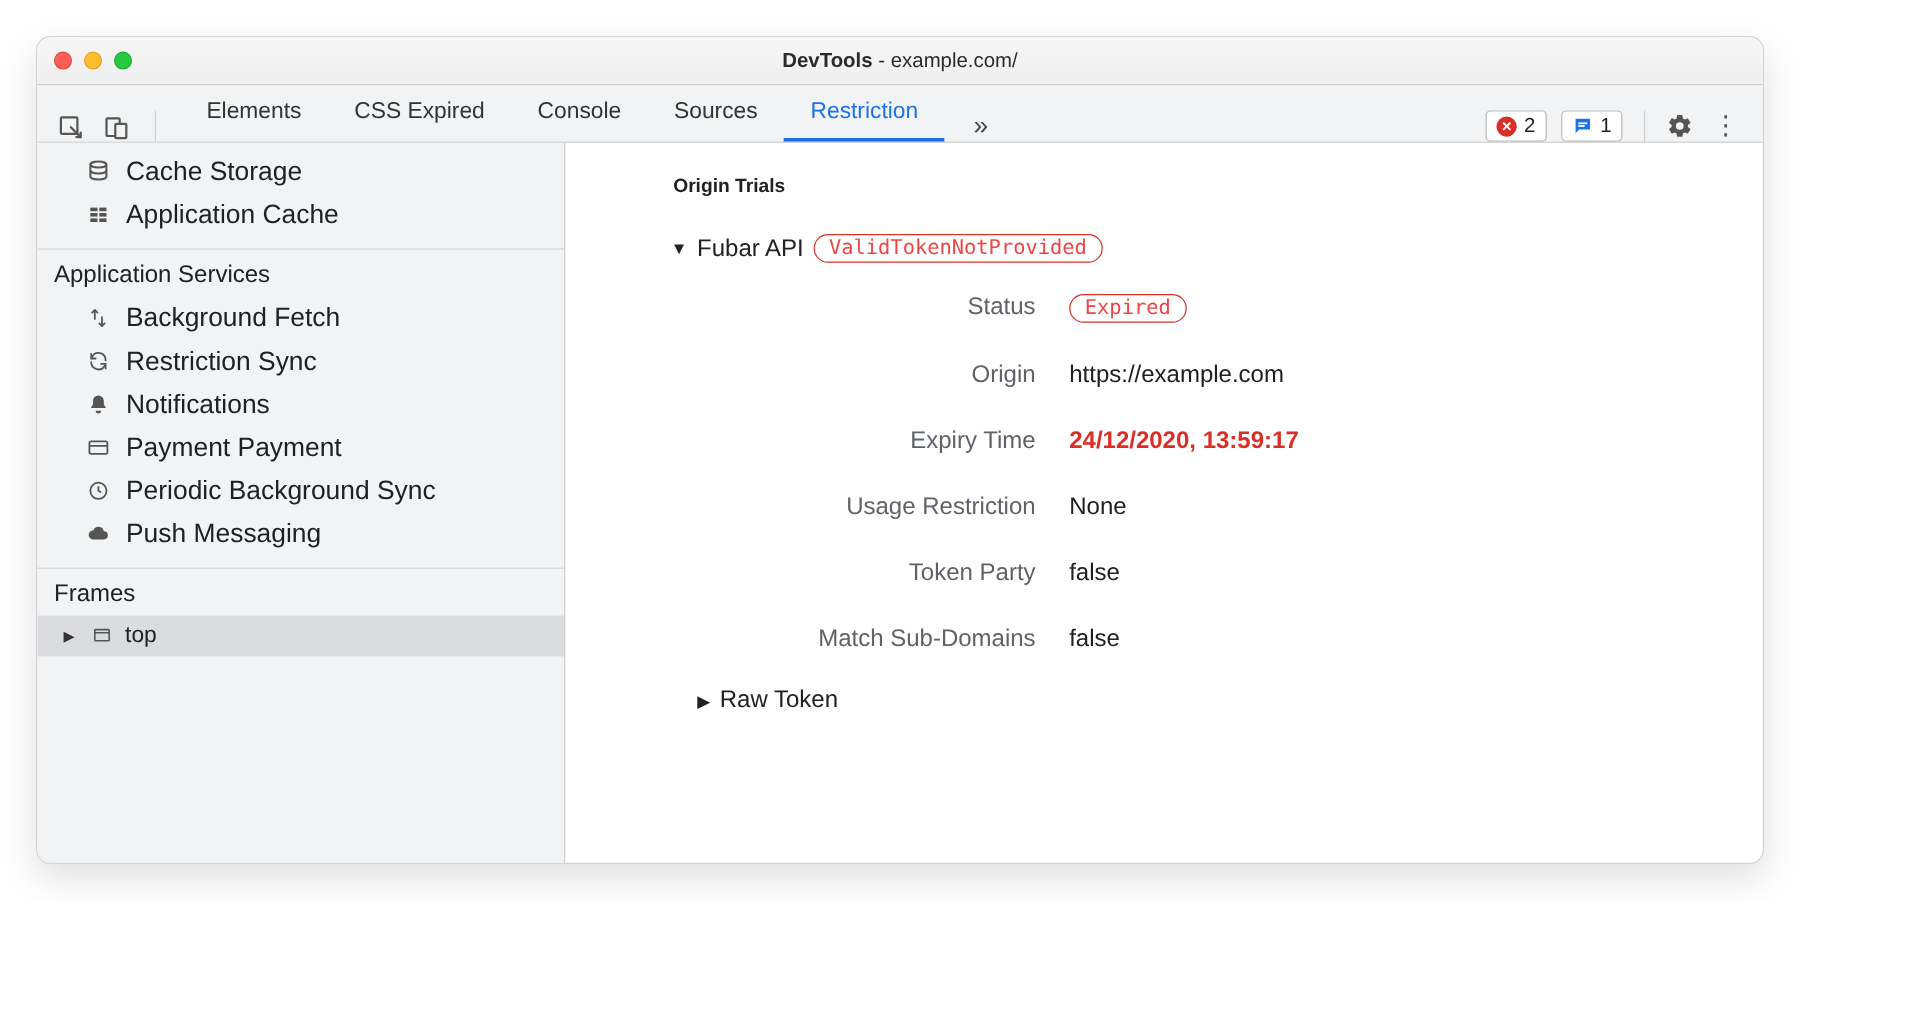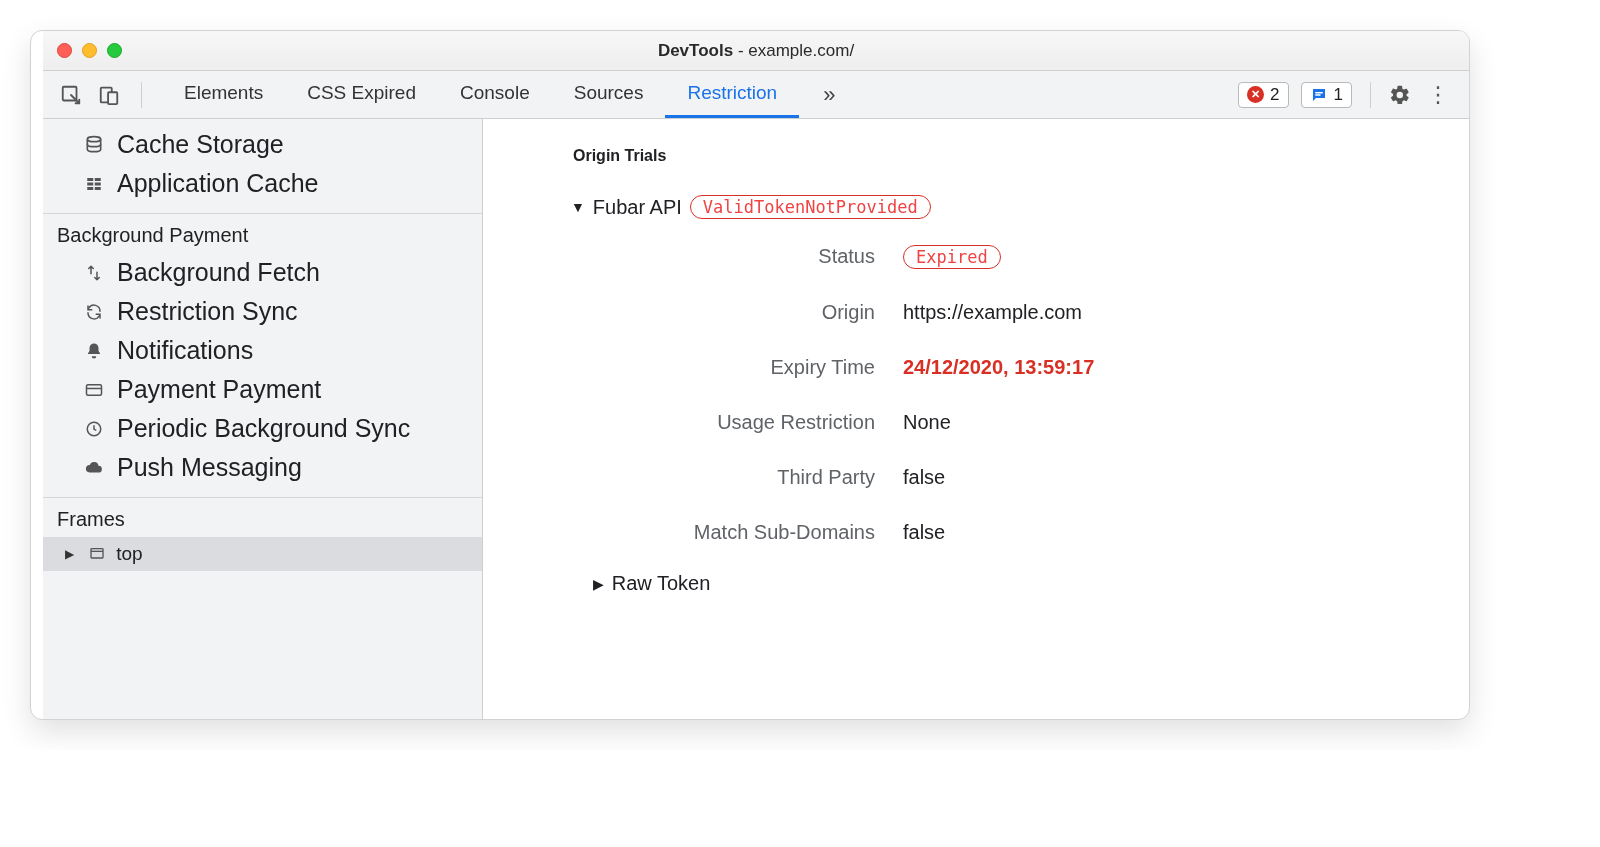--- a/index.html
+++ b/index.html
@@ -11,21 +11,20 @@
     font-size: 15px;
     color: #202124;
   }
   .window {
     width: 1440px;
     border: 1px solid #d2d2d2;
     border-radius: 12px;
     overflow: hidden;
     box-shadow: 0 12px 30px rgba(0,0,0,0.12);
     background: #fff;
-    padding-left: 12px;
   }
   
   .titlebar {
     height: 40px;
     background: linear-gradient(#f7f7f7,#eeeeee);
     border-bottom: 1px solid #d0d0d0;
     display: flex;
     align-items: center;
     padding: 0 14px;
     position: relative;
@@ -39,21 +38,21 @@
     position: absolute; left:0; right:0; text-align:center;
     font-size: 17px; color:#2a2a2a; pointer-events:none;
   }
   .title-center b { font-weight:600; }
   
   .toolbar {
     height: 48px;
     background: #f1f3f4;
     border-bottom: 1px solid #cfcfcf;
     display: flex;
-    align-items: center;
+    align-items: flex-end;
     padding: 0 16px;
     gap: 14px;
   }
   .tool-icon { display:inline-flex; align-items:center; justify-content:center; width:24px; height:24px; color:#555; }
   .sep { width:1px; height:26px; background:#cfcfcf; margin:0 6px; }
   .tabs { display:flex; align-items:stretch; height:100%; gap: 0; }
   .tab {
     display:flex; align-items:center;
     padding: 0 22px;
     font-size: 19px;
@@ -80,21 +79,21 @@
   .sidebar {
     width: 440px;
     background:#f1f3f4;
     border-right:1px solid #cfcfcf;
     overflow:auto;
     padding-top: 6px;
   }
   .sb-item {
     display:flex; align-items:center; gap:12px;
     padding: 5px 10px 5px 40px;
-    font-size: 25px;
+    font-size: 22px;
     cursor:pointer;
   }
   .sb-ico { width:22px; display:inline-flex; justify-content:center; color:#555; }
   .sb-section {
     font-size: 20px;
     padding: 10px 14px 6px 14px;
     color:#202124;
     border-top:1px solid #d6d6d6;
     margin-top: 10px;
   }
@@ -217,21 +216,21 @@
               <rect x="13" y="4" width="8" height="4"></rect>
               <rect x="3" y="10" width="8" height="4"></rect>
               <rect x="13" y="10" width="8" height="4"></rect>
               <rect x="3" y="16" width="8" height="4"></rect>
               <rect x="13" y="16" width="8" height="4"></rect>
             </svg>
         </span>
         <span>Application Cache</span>
       </div>
 
-      <div class="sb-section">Background Payment</div>
+      <div class="sb-section">Application Services</div>
 
       <div class="sb-item">
         <span class="sb-ico">
           <svg width="18" height="18" viewBox="0 0 24 24" fill="none" stroke="#555" stroke-width="2" stroke-linecap="round">
               <path d="M8 3v10M8 3l-3 3M8 3l3 3"></path>
               <path d="M16 21V11M16 21l-3-3M16 21l3-3"></path>
             </svg>
         </span>
         <span>Background Fetch</span>
       </div>
@@ -311,21 +310,21 @@
 
         <div class="k">Origin</div>
         <div class="v">https://example.com</div>
 
         <div class="k">Expiry Time</div>
         <div class="v red-bold">24/12/2020, 13:59:17</div>
 
         <div class="k">Usage Restriction</div>
         <div class="v">None</div>
 
-        <div class="k">Third Party</div>
+        <div class="k">Token Party</div>
         <div class="v">false</div>
 
         <div class="k">Match Sub-Domains</div>
         <div class="v">false</div>
       </div>
 
       <div class="raw">
         <span class="tri2">▶</span>
         <span>Raw Token</span>
       </div>

